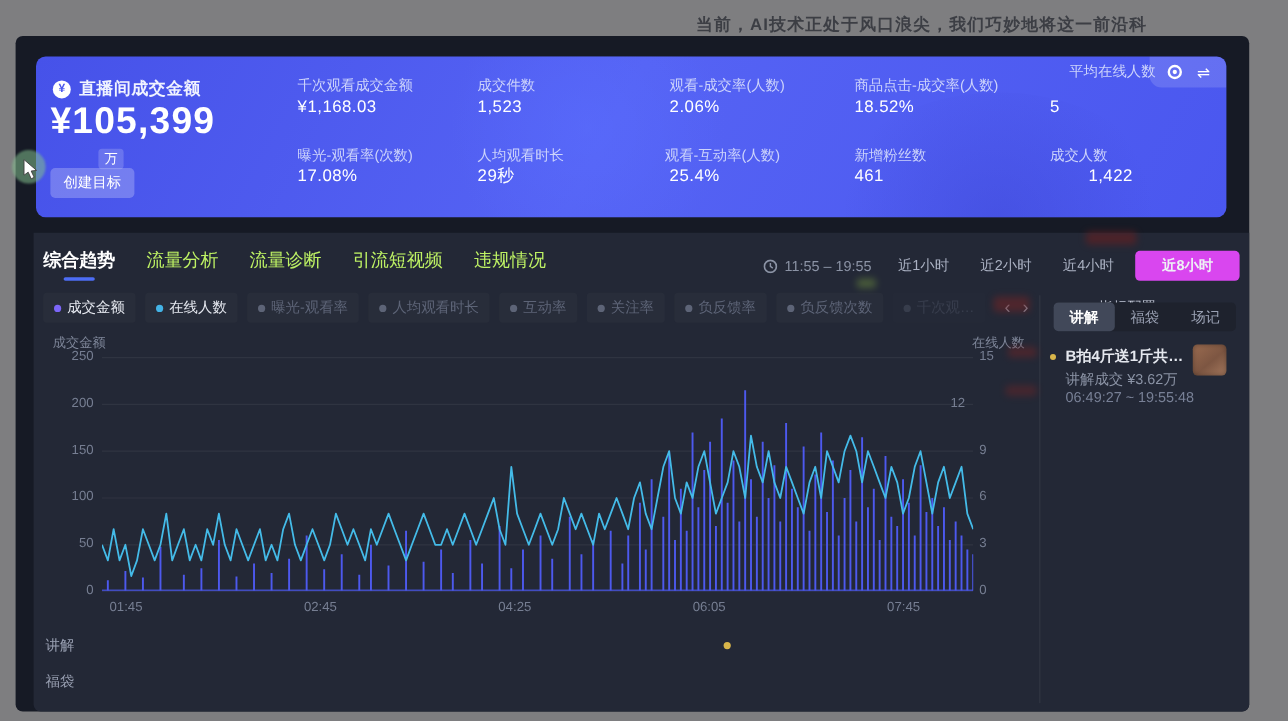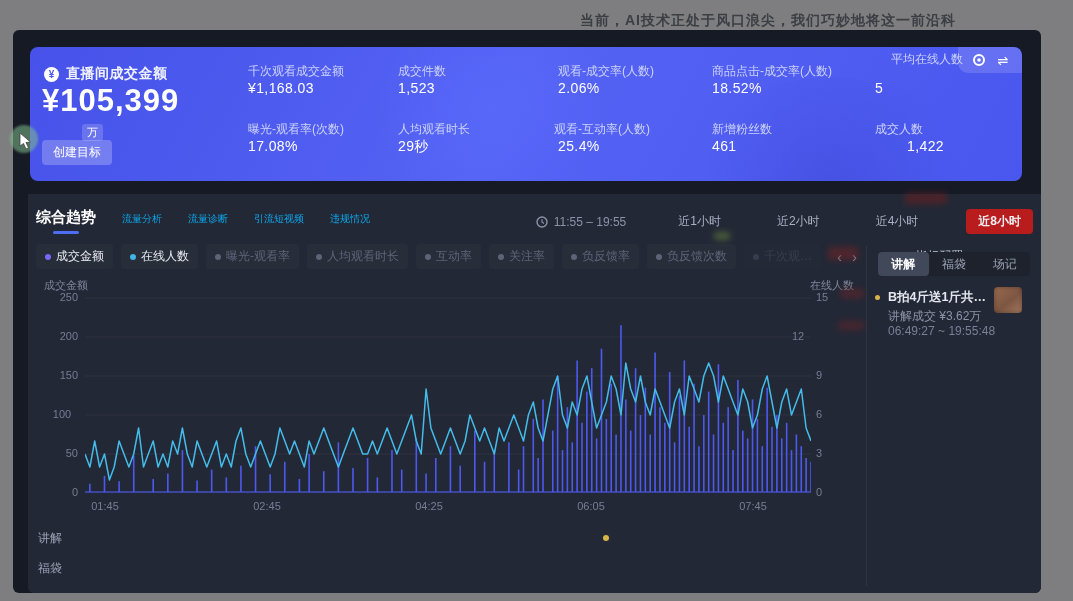--- a/index.html
+++ b/index.html
@@ -35,29 +35,29 @@
   .stat-label{color:#ccd3fb;font-size:12px;white-space:nowrap;}
   .stat-value{color:#fff;font-size:14px;font-weight:400;letter-spacing:.4px;white-space:nowrap;}
   .hero-corner{right:0;top:0;width:64px;height:26px;background:rgba(255,255,255,.14);
     border-radius:0 8px 0 10px;display:flex;align-items:center;justify-content:center;gap:12px;}
   .hero-corner *{position:static;}
   .corner-swap{color:#fff;font-size:13px;line-height:1;cursor:pointer;}
   
   .content{left:15px;top:164px;width:1013px;height:399px;background:#232836;border-radius:0 0 6px 6px;}
   
   .nav-tabs{left:8px;top:14px;display:flex;gap:26px;align-items:baseline;}
-  .nav-tab{font-size:10px;color:#0ea5e9;cursor:pointer;position:relative;white-space:nowrap;}
+  .nav-tab{font-size:15px;color:#bef264;cursor:pointer;position:relative;white-space:nowrap;}
   .nav-tab.active{font-size:15px;font-weight:800;color:#fff;}
   .nav-tab.active::after{content:"";position:absolute;left:50%;transform:translateX(-50%);
     bottom:-7px;width:26px;height:3px;border-radius:2px;background:#4d6df5;}
   
   .time-range{right:8px;top:15px;display:flex;align-items:center;gap:14px;}
   .tr-text{color:#8b93a5;font-size:12px;display:flex;align-items:center;gap:6px;}
-  .tr-btn{font-size:12px;color:#aab1c2;padding:4px 8px;border-radius:4px;cursor:pointer;white-space:nowrap;margin-left:30px;}
-  .tr-btn.active{background:#b91c1c;color:#eef0f5;font-weight:700;padding:4px 12px;}
+  .tr-btn{font-size:12px;color:#aab1c2;padding:4px 8px;border-radius:4px;cursor:pointer;white-space:nowrap;}
+  .tr-btn.active{background:#d946ef;color:#eef0f5;font-weight:700;padding:4px 22px;}
   
   .legend-row{left:8px;top:50px;display:flex;align-items:center;gap:8px;width:820px;}
   .chip{display:flex;align-items:center;gap:5px;background:#282d3a;border-radius:3px;
     padding:4px 9px;font-size:12px;color:#5d6477;cursor:pointer;white-space:nowrap;}
   .chip.active{color:#e6e9f0;}
   .chip .dot{width:6px;height:6px;border-radius:50%;background:#5d6477;}
   .chip.faded{opacity:.35;}
   .legend-arrows{color:#8b93a5;font-size:15px;display:flex;gap:10px;margin-left:8px;cursor:pointer;}
   .metric-config{display:flex;align-items:center;gap:6px;margin-left:26px;background:none;border:none;
     color:#c2c8d6;font-size:12px;cursor:pointer;font-family:inherit;white-space:nowrap;}
@@ -209,21 +209,21 @@
         <span>指标配置</span>
       </button>
     </div>
 
     <span class="abs axis-title" style="left:16px;top:84px;">成交金额</span>
     <span class="abs axis-title" style="left:782px;top:84px;">在线人数</span>
     <div id="yTicksLeft">
         <span class="abs tick" style="left: 18px; top: 97px; width: 32px; text-align: right;">250</span>
         <span class="abs tick" style="left: 18px; top: 136px; width: 32px; text-align: right;">200</span>
         <span class="abs tick" style="left: 18px; top: 175px; width: 32px; text-align: right;">150</span>
-        <span class="abs tick" style="left: 18px; top: 214px; width: 32px; text-align: center;">100</span>
+        <span class="abs tick" style="left: 18px; top: 214px; width: 32px; text-align: right;">100</span>
         <span class="abs tick" style="left: 18px; top: 253px; width: 32px; text-align: right;">50</span>
         <span class="abs tick" style="left: 18px; top: 292px; width: 32px; text-align: right;">0</span>
       </div>
     <div id="yTicksRight">
         <span class="abs tick" style="left: 788px; top: 97px;">15</span>
         <span class="abs tick" style="left: 764px; top: 136px;">12</span>
         <span class="abs tick" style="left: 788px; top: 175px;">9</span>
         <span class="abs tick" style="left: 788px; top: 214px;">6</span>
         <span class="abs tick" style="left: 788px; top: 253px;">3</span>
         <span class="abs tick" style="left: 788px; top: 292px;">0</span>

